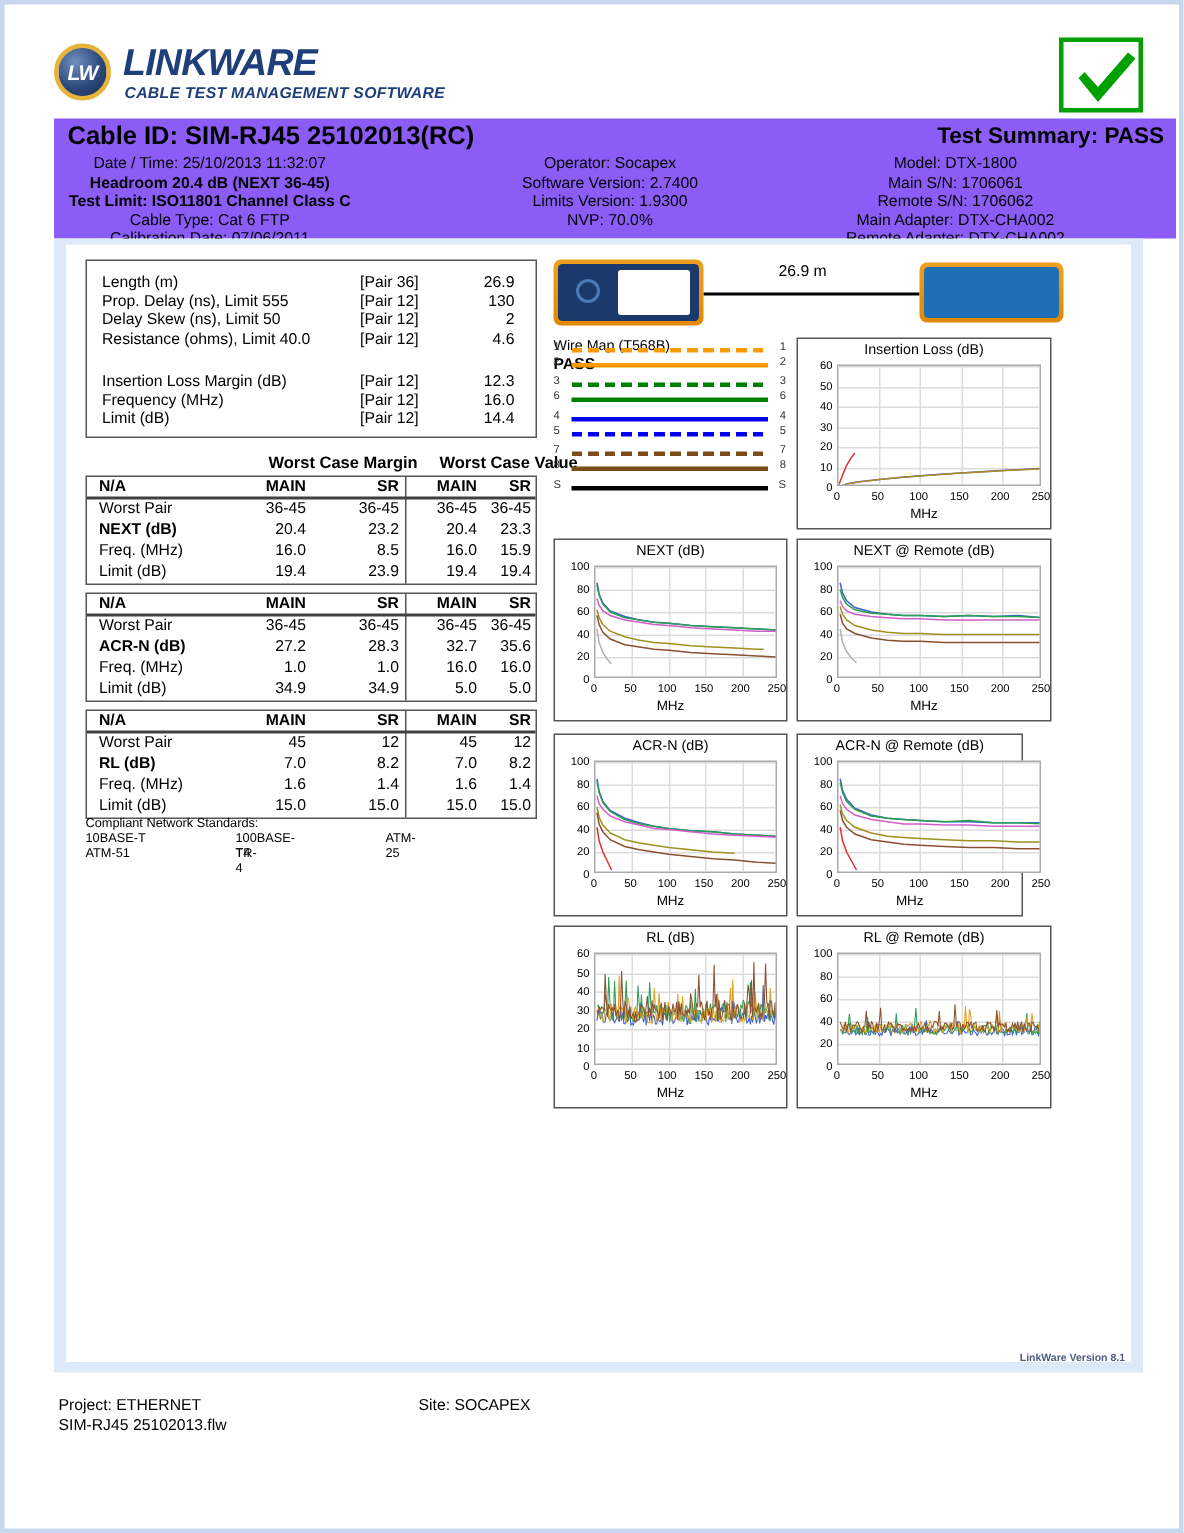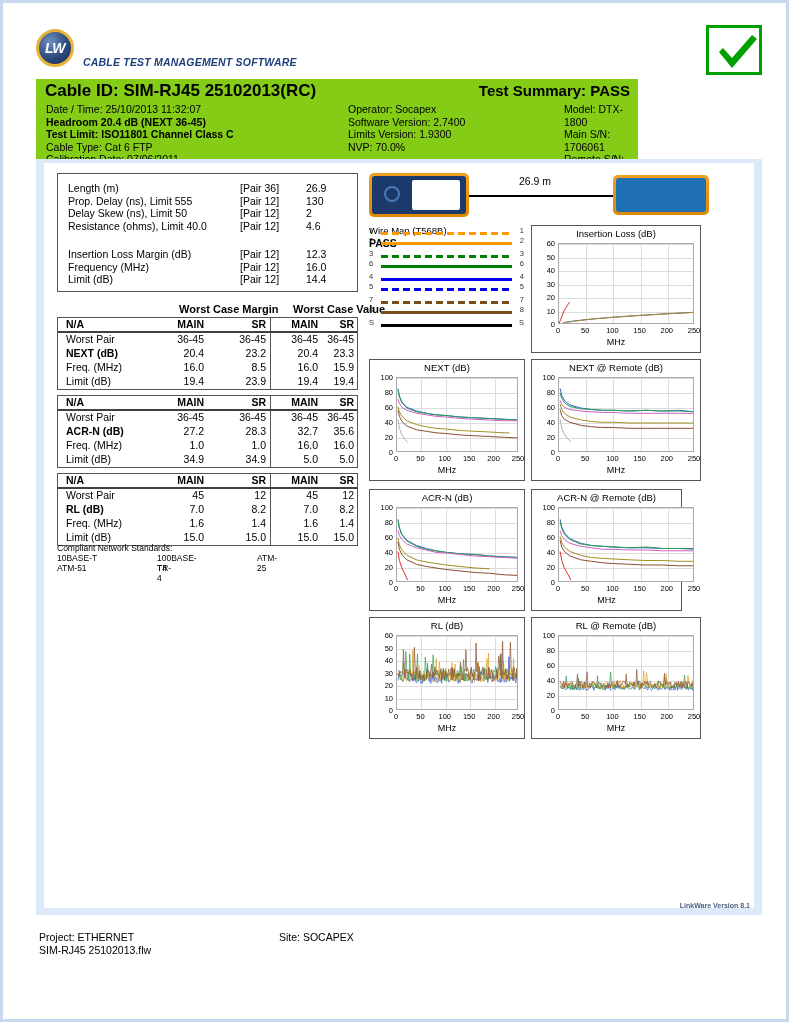--- a/index.html
+++ b/index.html
@@ -28,39 +28,39 @@
   }
   .lw-word { position:absolute; left:46px; top:3px; font-size:25px; font-weight:bold;
              font-style:italic; color:#1f3f7a; letter-spacing:-0.5px; }
   .lw-sub { position:absolute; left:47px; top:31px; font-size:10.5px; font-weight:bold;
             font-style:italic; color:#1f3f7a; letter-spacing:0.2px; }
   
   .pass-box { position:absolute; left:703px; top:22px; width:56px; height:50px;
               border:3px solid #00a000; background:#fff; }
   .pass-box svg { position:absolute; left:4px; top:2px; }
   
-  .hdr { position:absolute; left:33px; top:76px; width:602px; height:80px; background:#84cc16; }
+  .hdr { position:absolute; left:33px; top:76px; width:748px; height:80px; background:#8b5cf6;text-align:center; }
   .cable-id { position:absolute; left:9px; top:2px; font-size:17px; font-weight:bold; }
   .summary { position:absolute; right:8px; top:3px; font-size:15px; font-weight:bold; }
   .hdr-col { position:absolute; font-size:10.5px; line-height:12.6px; }
   .hdr-col.c1 { left:10px; top:24px; }
   .hdr-col.c2 { left:312px; top:24px; }
   .hdr-col.c3 { left:528px; top:24px; }
   .hdr-col .b { font-weight:bold; }
   
   .body-panel { position:absolute; left:33px; top:156px; width:726px; height:756px; background:#dce9f9; }
   .white-inner { position:absolute; left:8px; top:4px; width:710px; height:745px; background:#fff; }
   .lw-version { position:absolute; right:12px; bottom:6px; font-size:7px; font-weight:bold; color:#4a5d7e; }
   
   .meas-box { position:absolute; left:54px; top:170px; width:301px; height:119px;
               border:1px solid #555; background:#fff; }
   .meas-row { position:absolute; font-size:10.5px; white-space:nowrap; }
   .meas-label { position:absolute; left:10px; }
   .meas-pair  { position:absolute; left:182px; }
-  .meas-val   { position:absolute; left:248px; width:45px; }
+  .meas-val   { position:absolute; left:240px; width:45px; text-align:right; }
   
   .wc-head { position:absolute; top:300px; font-size:11px; font-weight:bold; }
   .wc-head.m { left:176px; }
   .wc-head.v { left:290px; }
   
   .stat-tbl { position:absolute; left:54px; width:301px; border:1px solid #555;
               background:#fff; font-size:10.5px; }
   .stat-tbl .srow { position:relative; height:14px; }
   .stat-tbl .c-lbl { position:absolute; left:8px; }
   .stat-tbl .c-1 { position:absolute; left:100px; width:46px; text-align:right; }
@@ -115,20 +115,21 @@
              color:#f5a01e; letter-spacing:-0.5px; }
   .fn-dot { position:absolute; border-radius:50%; background:#f5a01e; }
 </style>
 </head>
 <body>
 
 <div class="page">
 
   <div class="logo-band">
     <div class="lw-badge">LW</div>
+    <div class="lw-word"><span>LINK</span><span>WARE</span></div>
     <div class="lw-sub">CABLE TEST MANAGEMENT SOFTWARE</div>
   </div>
 
   <div class="pass-box">
     <svg width="48" height="44" viewBox="0 0 48 44">
       <path d="M6 22 L10 18 L19 28 L39 5 L44 9 L19 38 Z" fill="#00a000"></path>
     </svg>
   </div>
 
   <div class="hdr">

